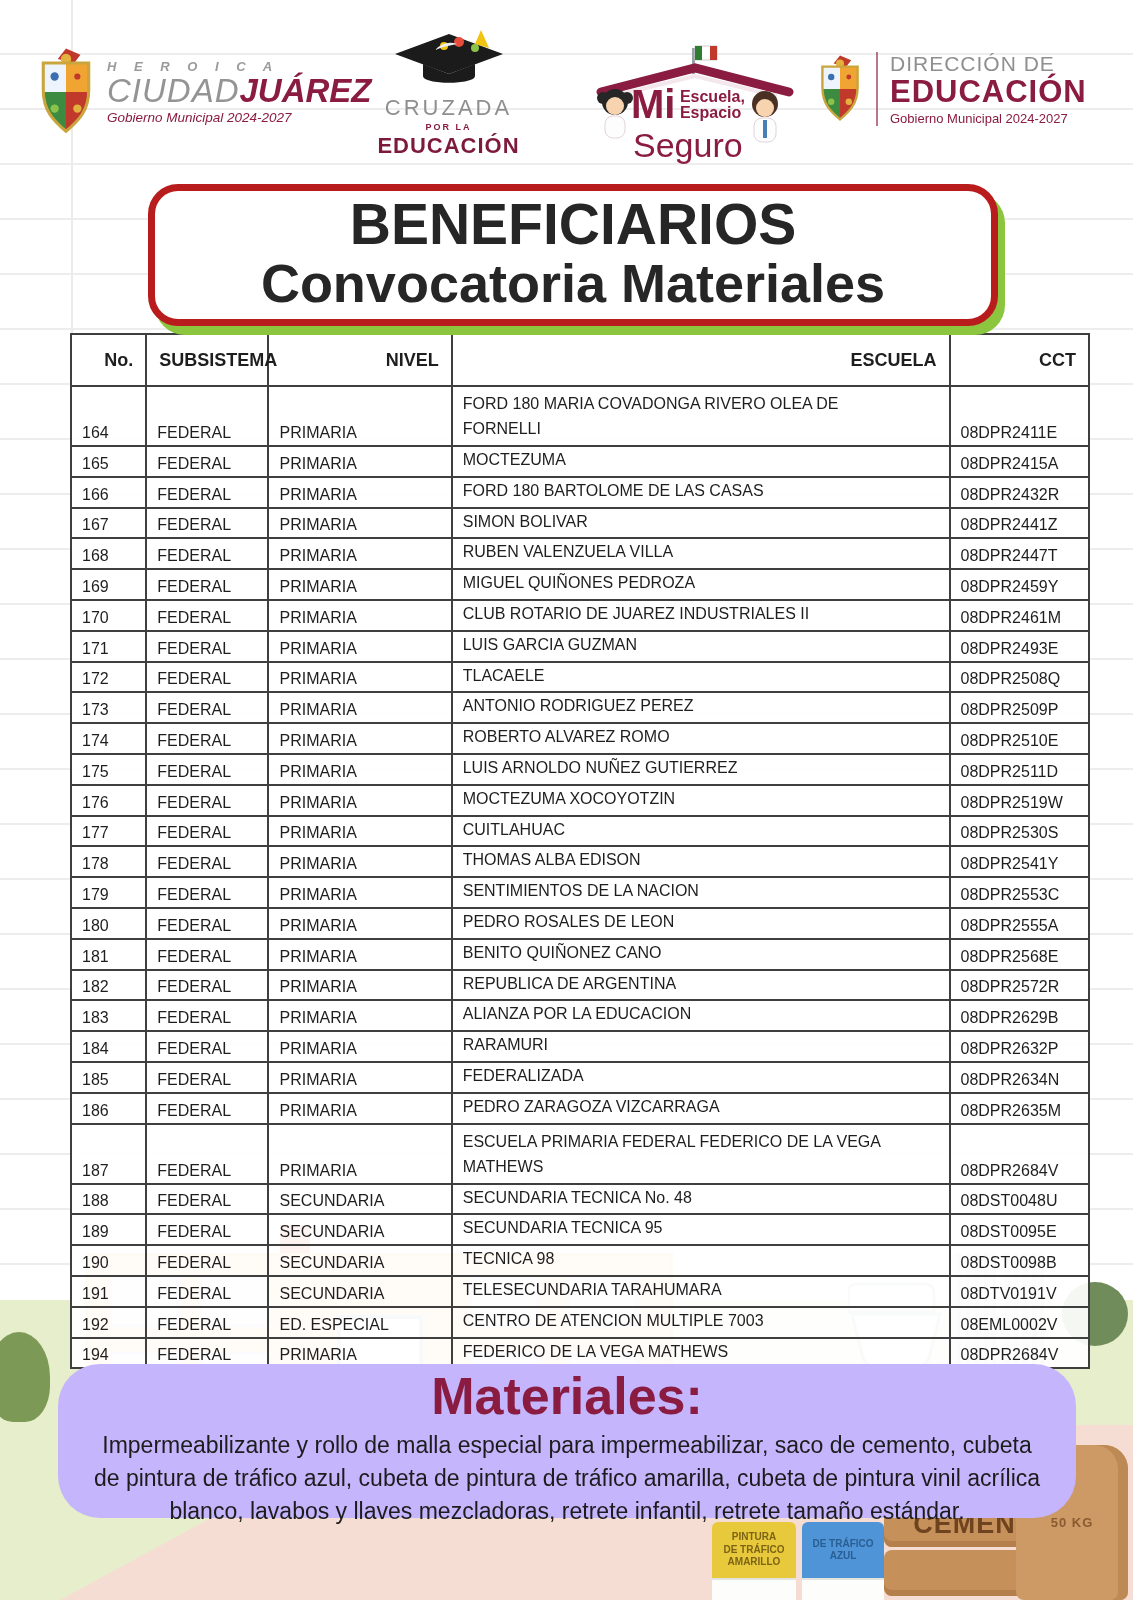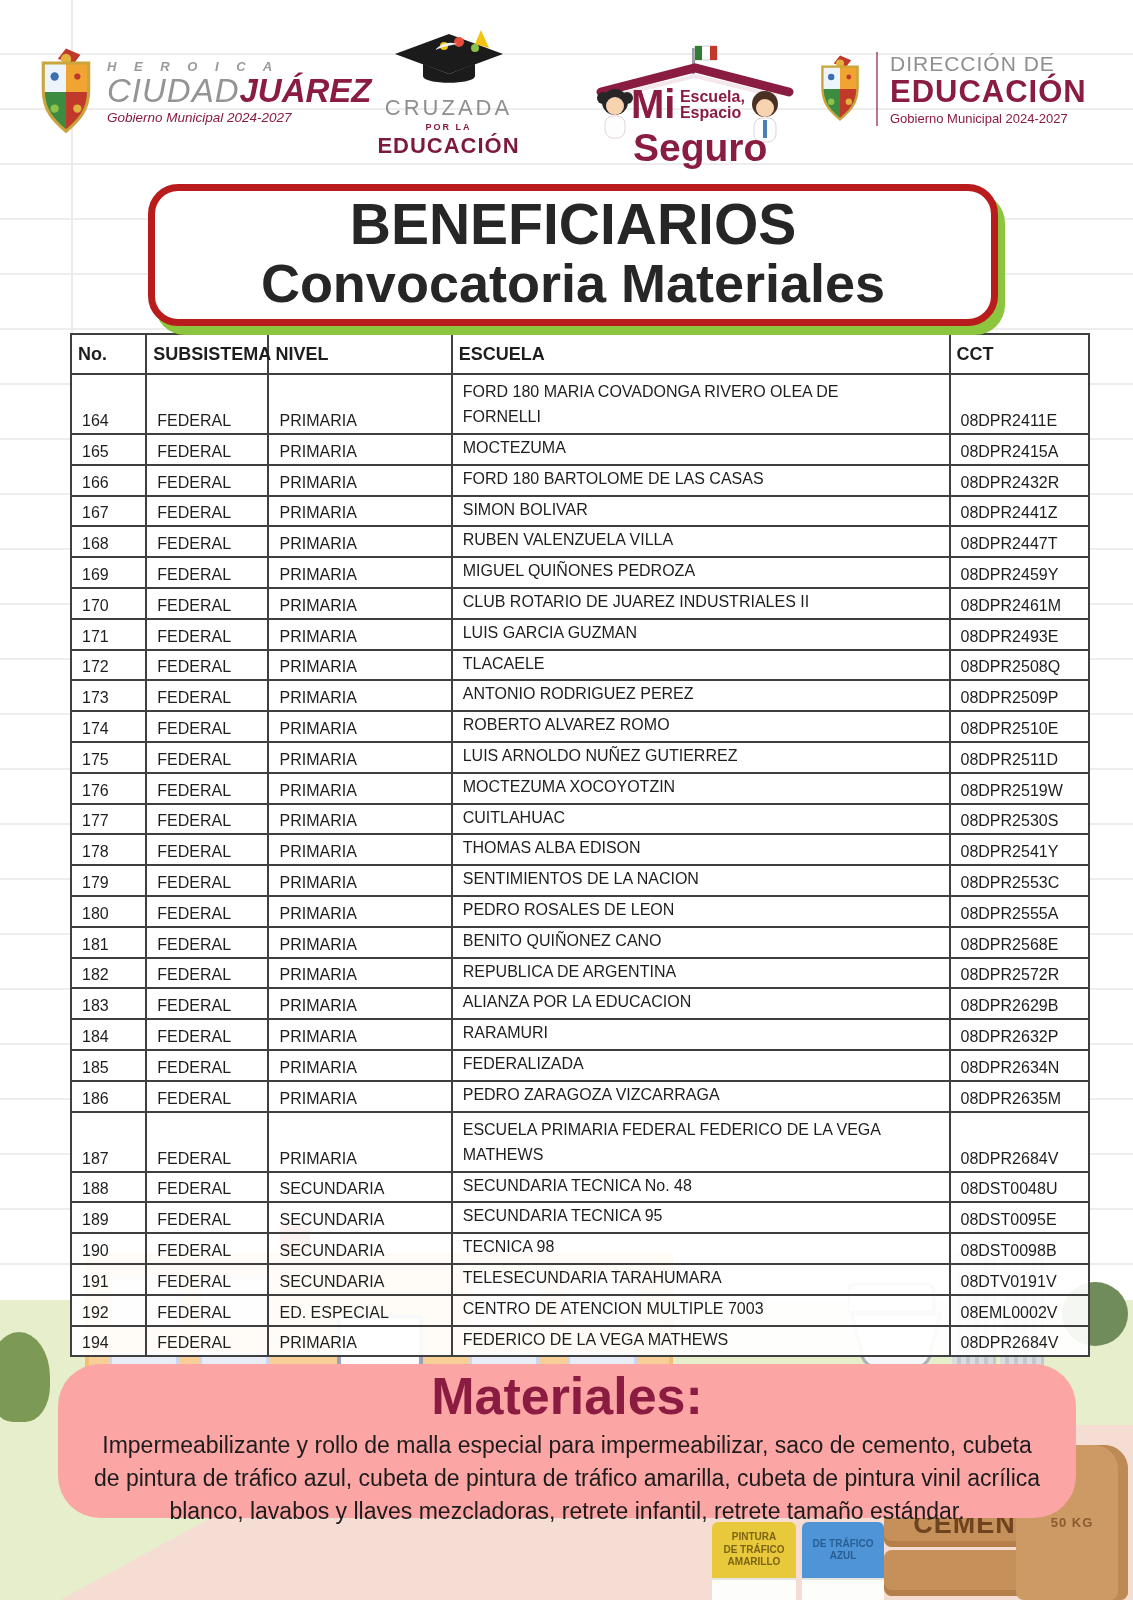--- a/index.html
+++ b/index.html
@@ -25,41 +25,41 @@
   .cruzada-logo{left:366px;top:26px;width:165px;text-align:center;}
   .cruzada-l1{font-size:22px;color:#8f8f8f;letter-spacing:3px;margin-top:3px;}
   .cruzada-l2{font-size:9px;color:#8a1b41;font-weight:700;letter-spacing:2px;margin:1px 0;}
   .cruzada-l3{font-size:22px;color:#7d1a3c;font-weight:800;letter-spacing:1px;}
 
   .escuela-logo{left:593px;top:40px;width:205px;height:115px;}
   .escuela-text{position:absolute;left:38px;top:42px;white-space:nowrap;}
   .mi-big{font-size:40px;font-weight:800;color:#8a1b41;vertical-align:middle;}
   .esc-small{display:inline-block;vertical-align:middle;text-align:left;line-height:1.0;
     font-size:16px;font-weight:700;color:#8a1b41;}
-  .seguro-big{position:absolute;left:40px;top:86px;font-size:39px;font-weight:700;color:#8a1b41;}
+  .seguro-big{position:absolute;left:40px;top:86px;font-size:34px;font-weight:400;color:#8a1b41;}
 
   .direccion-logo{left:816px;top:52px;display:flex;gap:12px;align-items:center;}
   .dir-divider{width:2px;height:74px;background:#8a1b41;opacity:.6;}
   .dir-l1{font-size:21px;color:#8f8f8f;letter-spacing:1px;}
   .dir-l2{font-size:31px;color:#8a1b41;font-weight:900;letter-spacing:1px;line-height:1.05;}
   .dir-sub{font-size:13px;color:#8a1b41;margin-top:2px;}
 
   
   .title-box{position:absolute;left:148px;top:184px;width:836px;height:128px;z-index:5;
     background:#fff;border:7px solid #b91c1c;border-radius:30px;
     box-shadow:7px 9px 0 #8cc63e;display:flex;flex-direction:column;justify-content:center;
     align-items:center;}
   .title-l1{font-size:57px;font-weight:900;color:#262626;letter-spacing:0px;line-height:1.0;}
   .title-l2{font-size:54px;font-weight:800;color:#262626;line-height:1.12;}
 
   
   table.benef{position:absolute;left:70px;top:333px;width:1020px;z-index:4;
     border-collapse:collapse;table-layout:fixed;background:rgba(255,255,255,0.93);}
   table.benef th,table.benef td{border:2px solid #3f3f3f;color:#1e1e1e;}
-  table.benef th{font-size:18px;font-weight:700;text-align:left;height:26px;padding:6px;}
+  table.benef th{font-size:18px;font-weight:700;text-align:right;height:26px;padding:12px;}
   table.benef td{font-size:16px;height:24px;padding:1px 6px 3px 10px;vertical-align:bottom;
     overflow:hidden;white-space:nowrap;}
   table.benef tr.tall td{height:54px;}
   td.escuela{white-space:pre-line !important;line-height:1.55;}
   col.c-no{width:7.4%;} col.c-sub{width:12%;} col.c-niv{width:18%;}
   col.c-esc{width:48.9%;} col.c-cct{width:13.7%;}
 
   
   .grass{position:absolute;left:0;top:1300px;width:1133px;height:300px;background:#e7eecb;z-index:1;}
   .bush{position:absolute;left:-12px;top:1332px;width:62px;height:90px;background:#7c9a55;
@@ -93,21 +93,21 @@
   .cement-bag{width:200px;height:46px;background:#c6905b;border-radius:8px;margin-bottom:3px;
     display:flex;align-items:center;justify-content:center;box-shadow:inset 0 -6px 0 #b57f4b;}
   .cement-word{font-size:27px;font-weight:900;color:#6e431f;letter-spacing:1px;}
   .bigbag{position:absolute;left:1016px;top:1445px;width:112px;height:155px;background:#cd9a66;
     border-radius:10px 24px 8px 8px;z-index:1;display:flex;align-items:center;justify-content:center;
     box-shadow:inset -10px 0 0 #bd8954;}
   .bigbag-label{font-size:13px;font-weight:800;color:#8a5a30;letter-spacing:1px;}
 
   
   .materials-card{position:absolute;left:58px;top:1364px;width:1018px;height:150px;z-index:6;
-    background:#fca5a5;border-radius:42px;text-align:center;padding-top:4px;}
+    background:#c4b5fd;border-radius:42px;text-align:center;padding-top:4px;}
   .materials-title{font-size:52px;font-weight:900;color:#8a1b41;line-height:1.1;}
   .materials-desc{font-size:23px;color:#1c1c1c;line-height:1.42;margin:4px 30px 0 30px;}
 
   
   .shield-svg{display:block;}
 </style>
 </head>
 <body>
 
 <div class="page">

